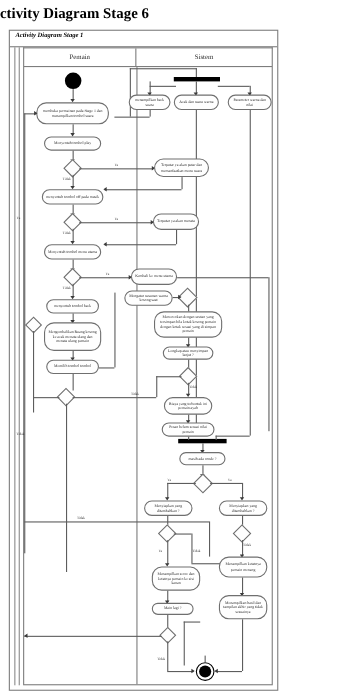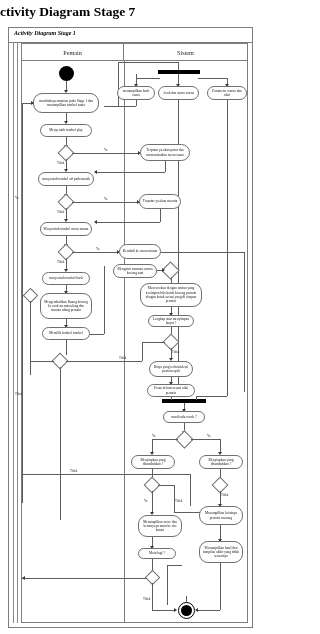--- a/index.html
+++ b/index.html
@@ -63,21 +63,21 @@
   .arrow.right{border-top:2px solid transparent;border-bottom:2px solid transparent;
                border-left:3px solid #3a3a3a;}
   .arrow.left{border-top:2px solid transparent;border-bottom:2px solid transparent;
               border-right:3px solid #3a3a3a;}
 
   .glabel{position:absolute;font-size:3.2px;color:#333;white-space:nowrap;}
 </style>
 </head>
 <body>
 
-<div id="title">ctivity Diagram Stage 7</div>
+<div id="title">ctivity Diagram Stage 6</div>
 
 <div id="frame">
 
   <div id="titlebar">
     <span>Activity Diagram Stage 1</span>
   </div>
 
   <div class="railine" style="left:4px;"></div>
   <div class="railine" style="left:8px;"></div>
 

